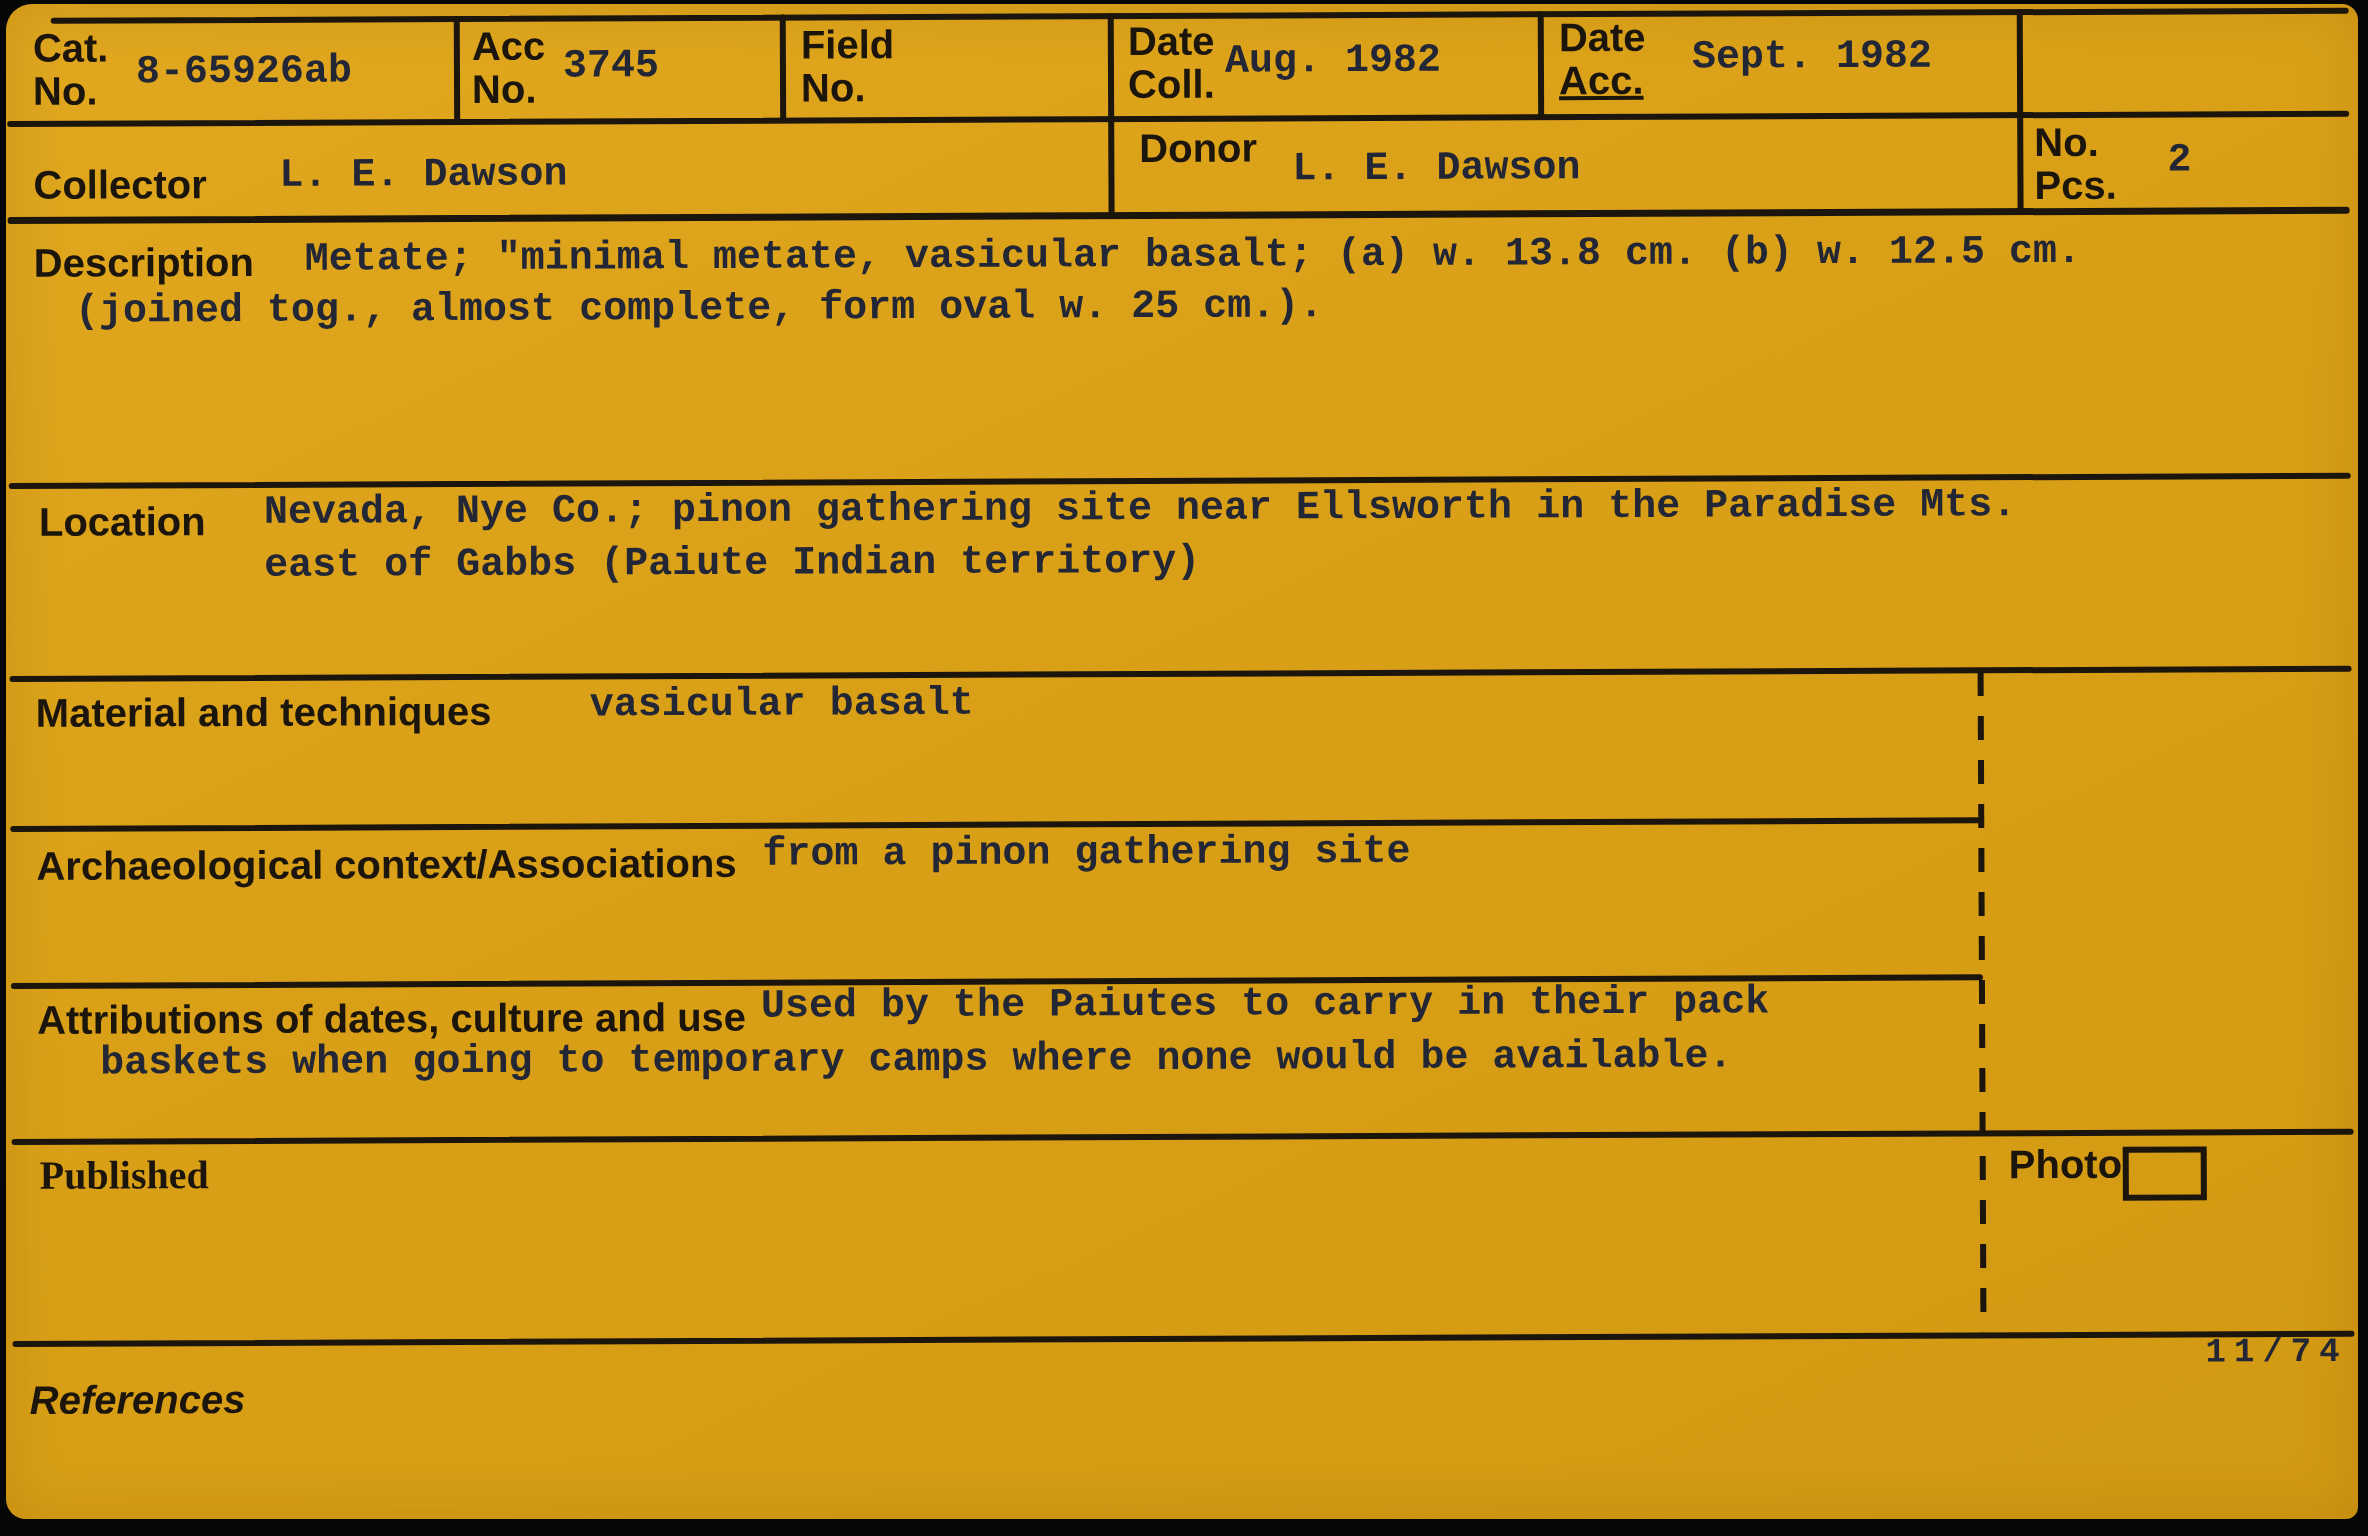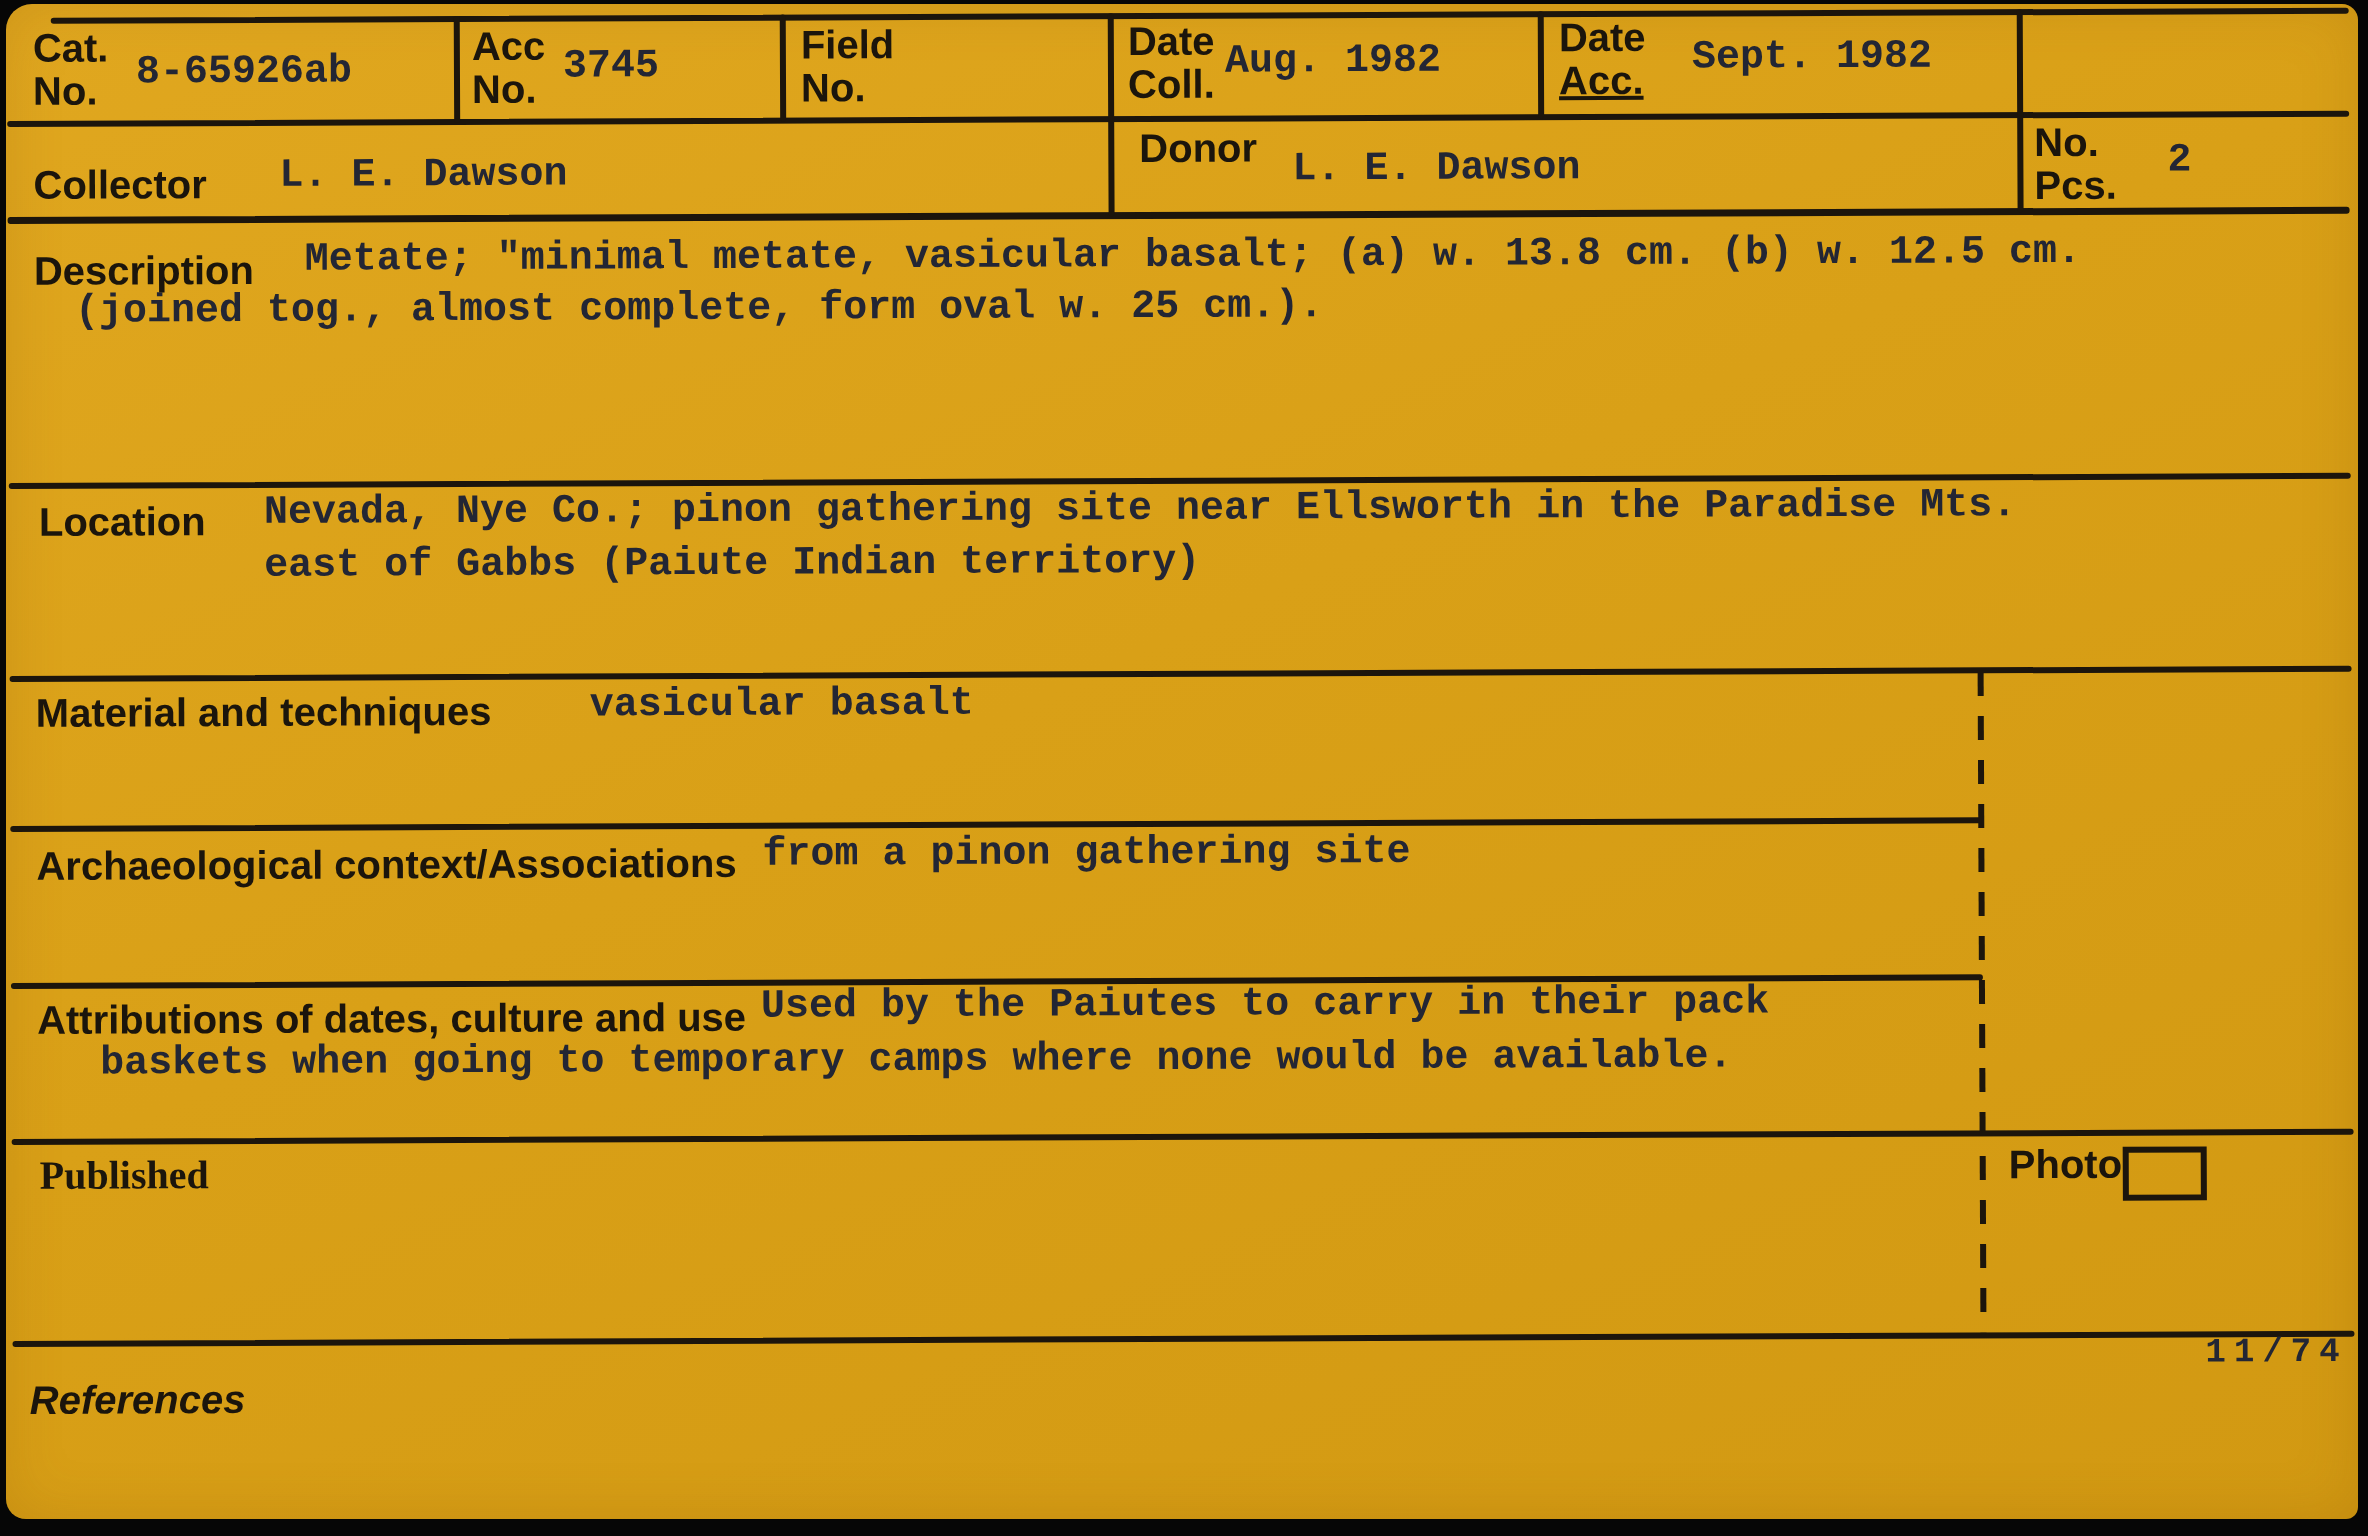--- a/index.html
+++ b/index.html
@@ -69,21 +69,21 @@
     <div class="lbl" style="left:36px;top:135px;margin-top:28px;">Collector</div>
     <div class="typed" style="left:282px;top:154px;">L. E. Dawson</div>
 
     <div class="lbl" style="left:1142px;top:131px;">Donor</div>
     <div class="typed" style="left:1295px;top:152px;">L. E. Dawson</div>
 
     <div class="lbl" style="left:2037px;top:129px;">No.</div>
     <div class="lbl" style="left:2037px;top:172px;">Pcs.</div>
     <div class="typed" style="left:2170px;top:147px;">2</div>
 
-    <div class="lbl" style="left:36px;top:241px;margin-top:8px;">Description</div>
+    <div class="lbl" style="left:36px;top:241px;">Description</div>
     <div class="typed" style="left:307px;top:238px;">Metate; "minimal metate, vasicular basalt; (a) w. 13.8 cm. (b) w. 12.5 cm.</div>
     <div class="typed" style="left:77px;top:289px;">(joined tog., almost complete, form oval w. 25 cm.).</div>
 
     <div class="lbl" style="left:40px;top:500px;">Location</div>
     <div class="typed" style="left:265px;top:491px;">Nevada, Nye Co.; pinon gathering site near Ellsworth in the Paradise Mts.</div>
     <div class="typed" style="left:265px;top:544px;">east of Gabbs (Paiute Indian territory)</div>
 
     <div class="lbl" style="left:36px;top:691px;">Material and techniques</div>
     <div class="typed" style="left:590px;top:685px;">vasicular basalt</div>
 

